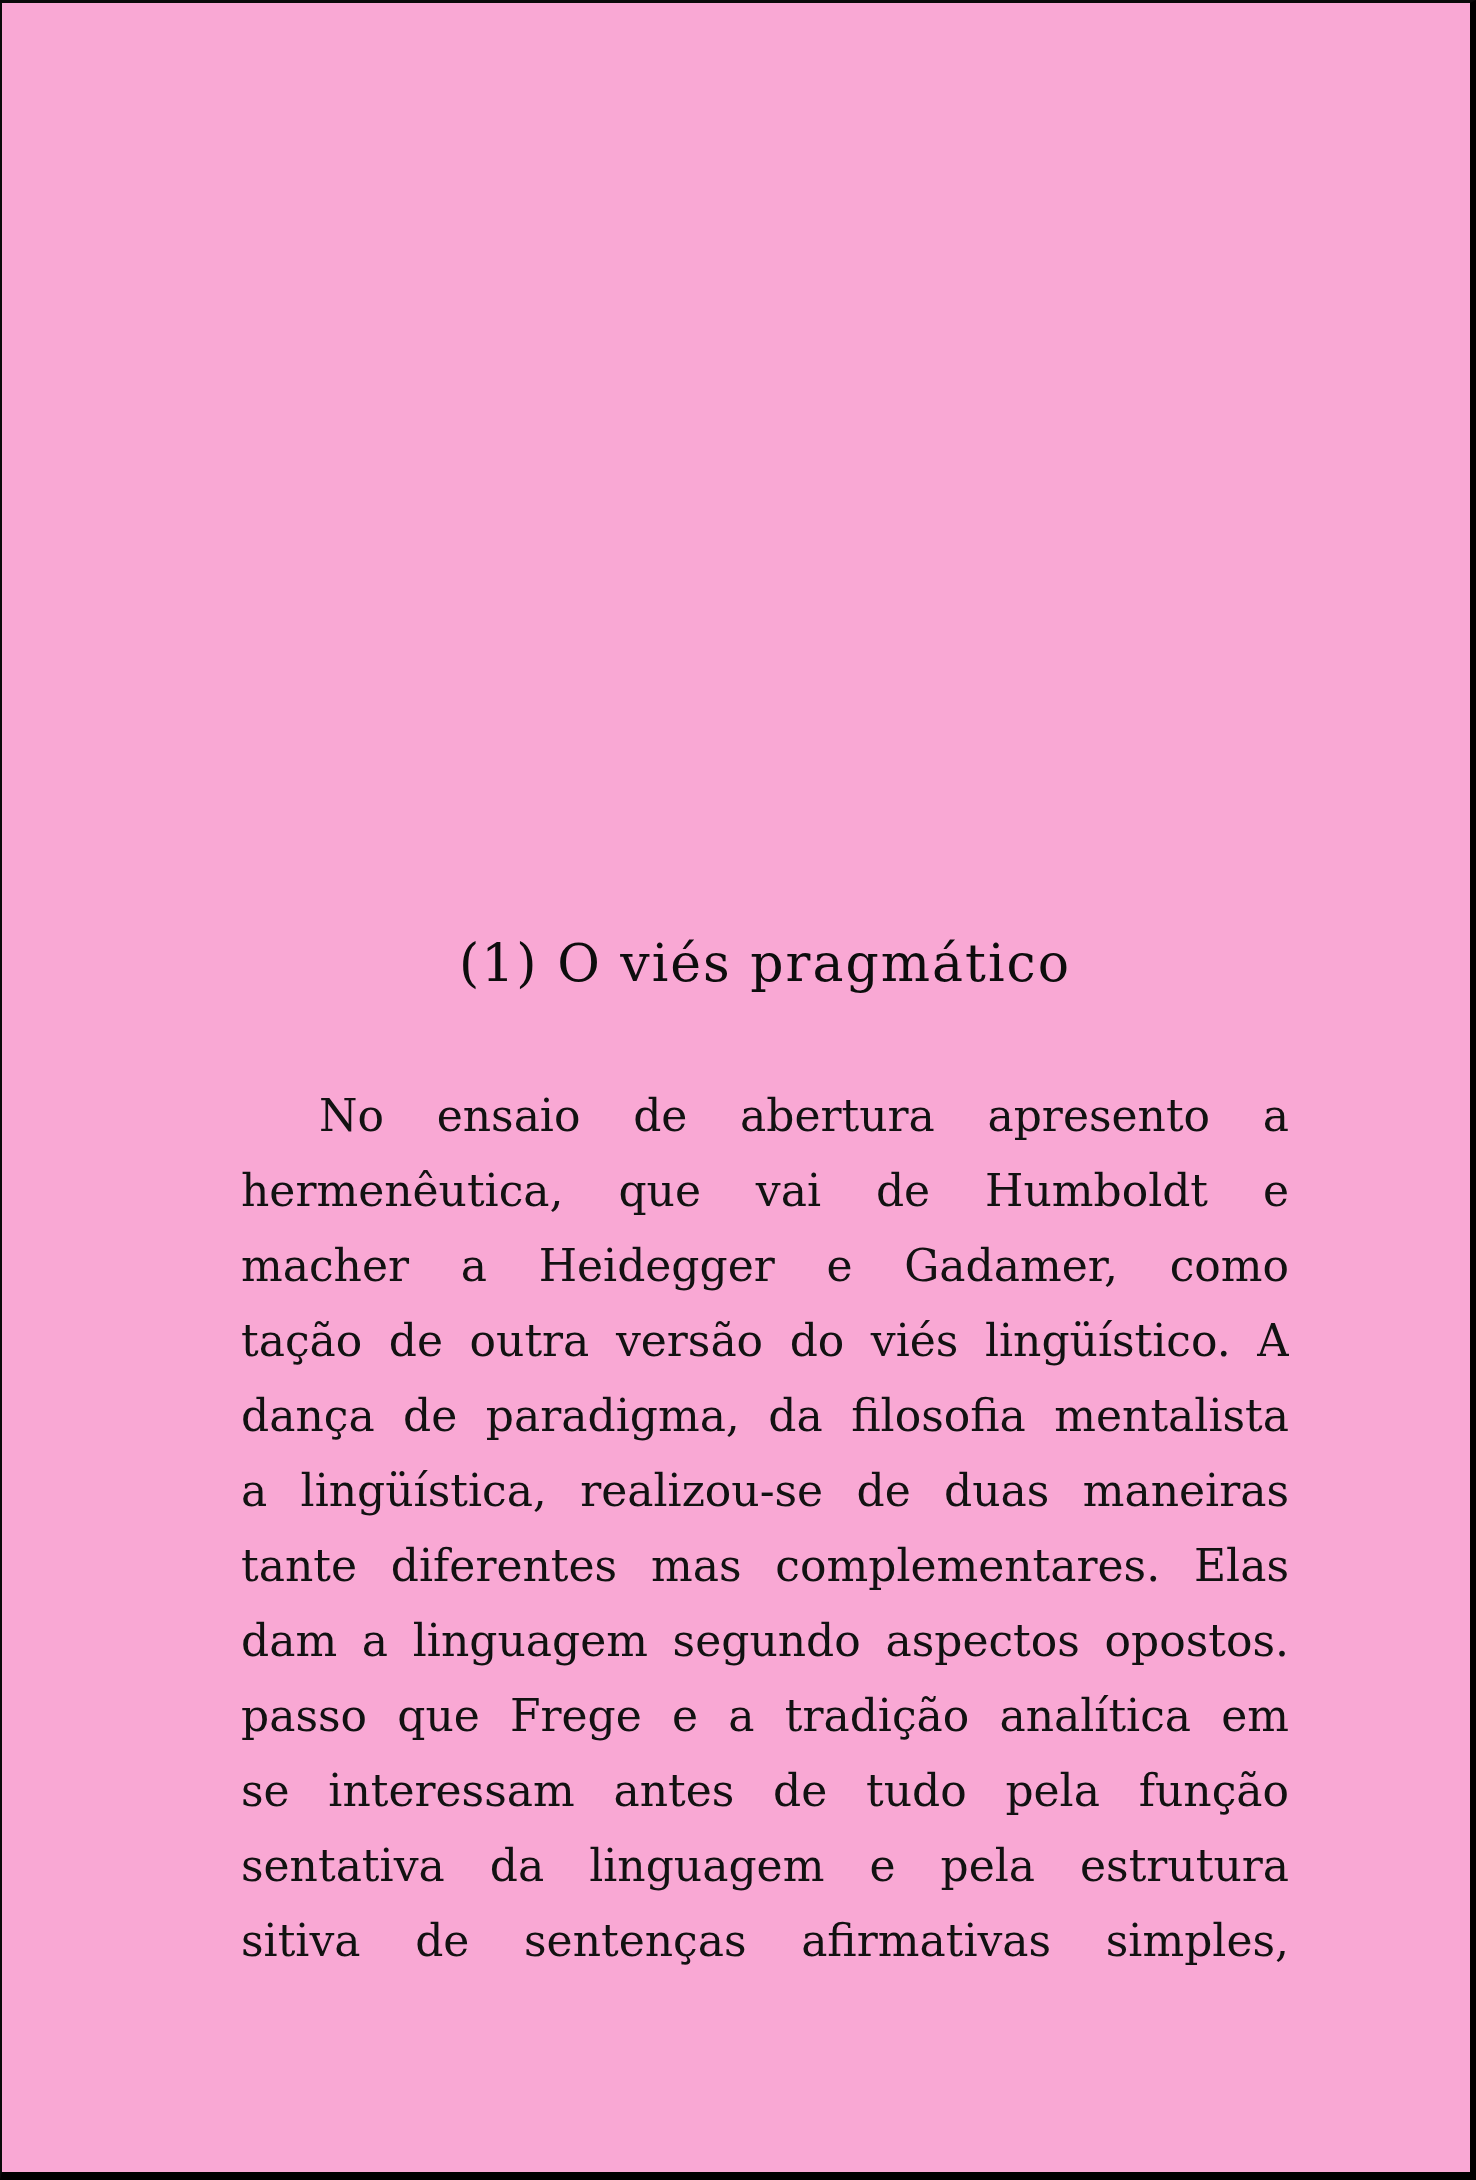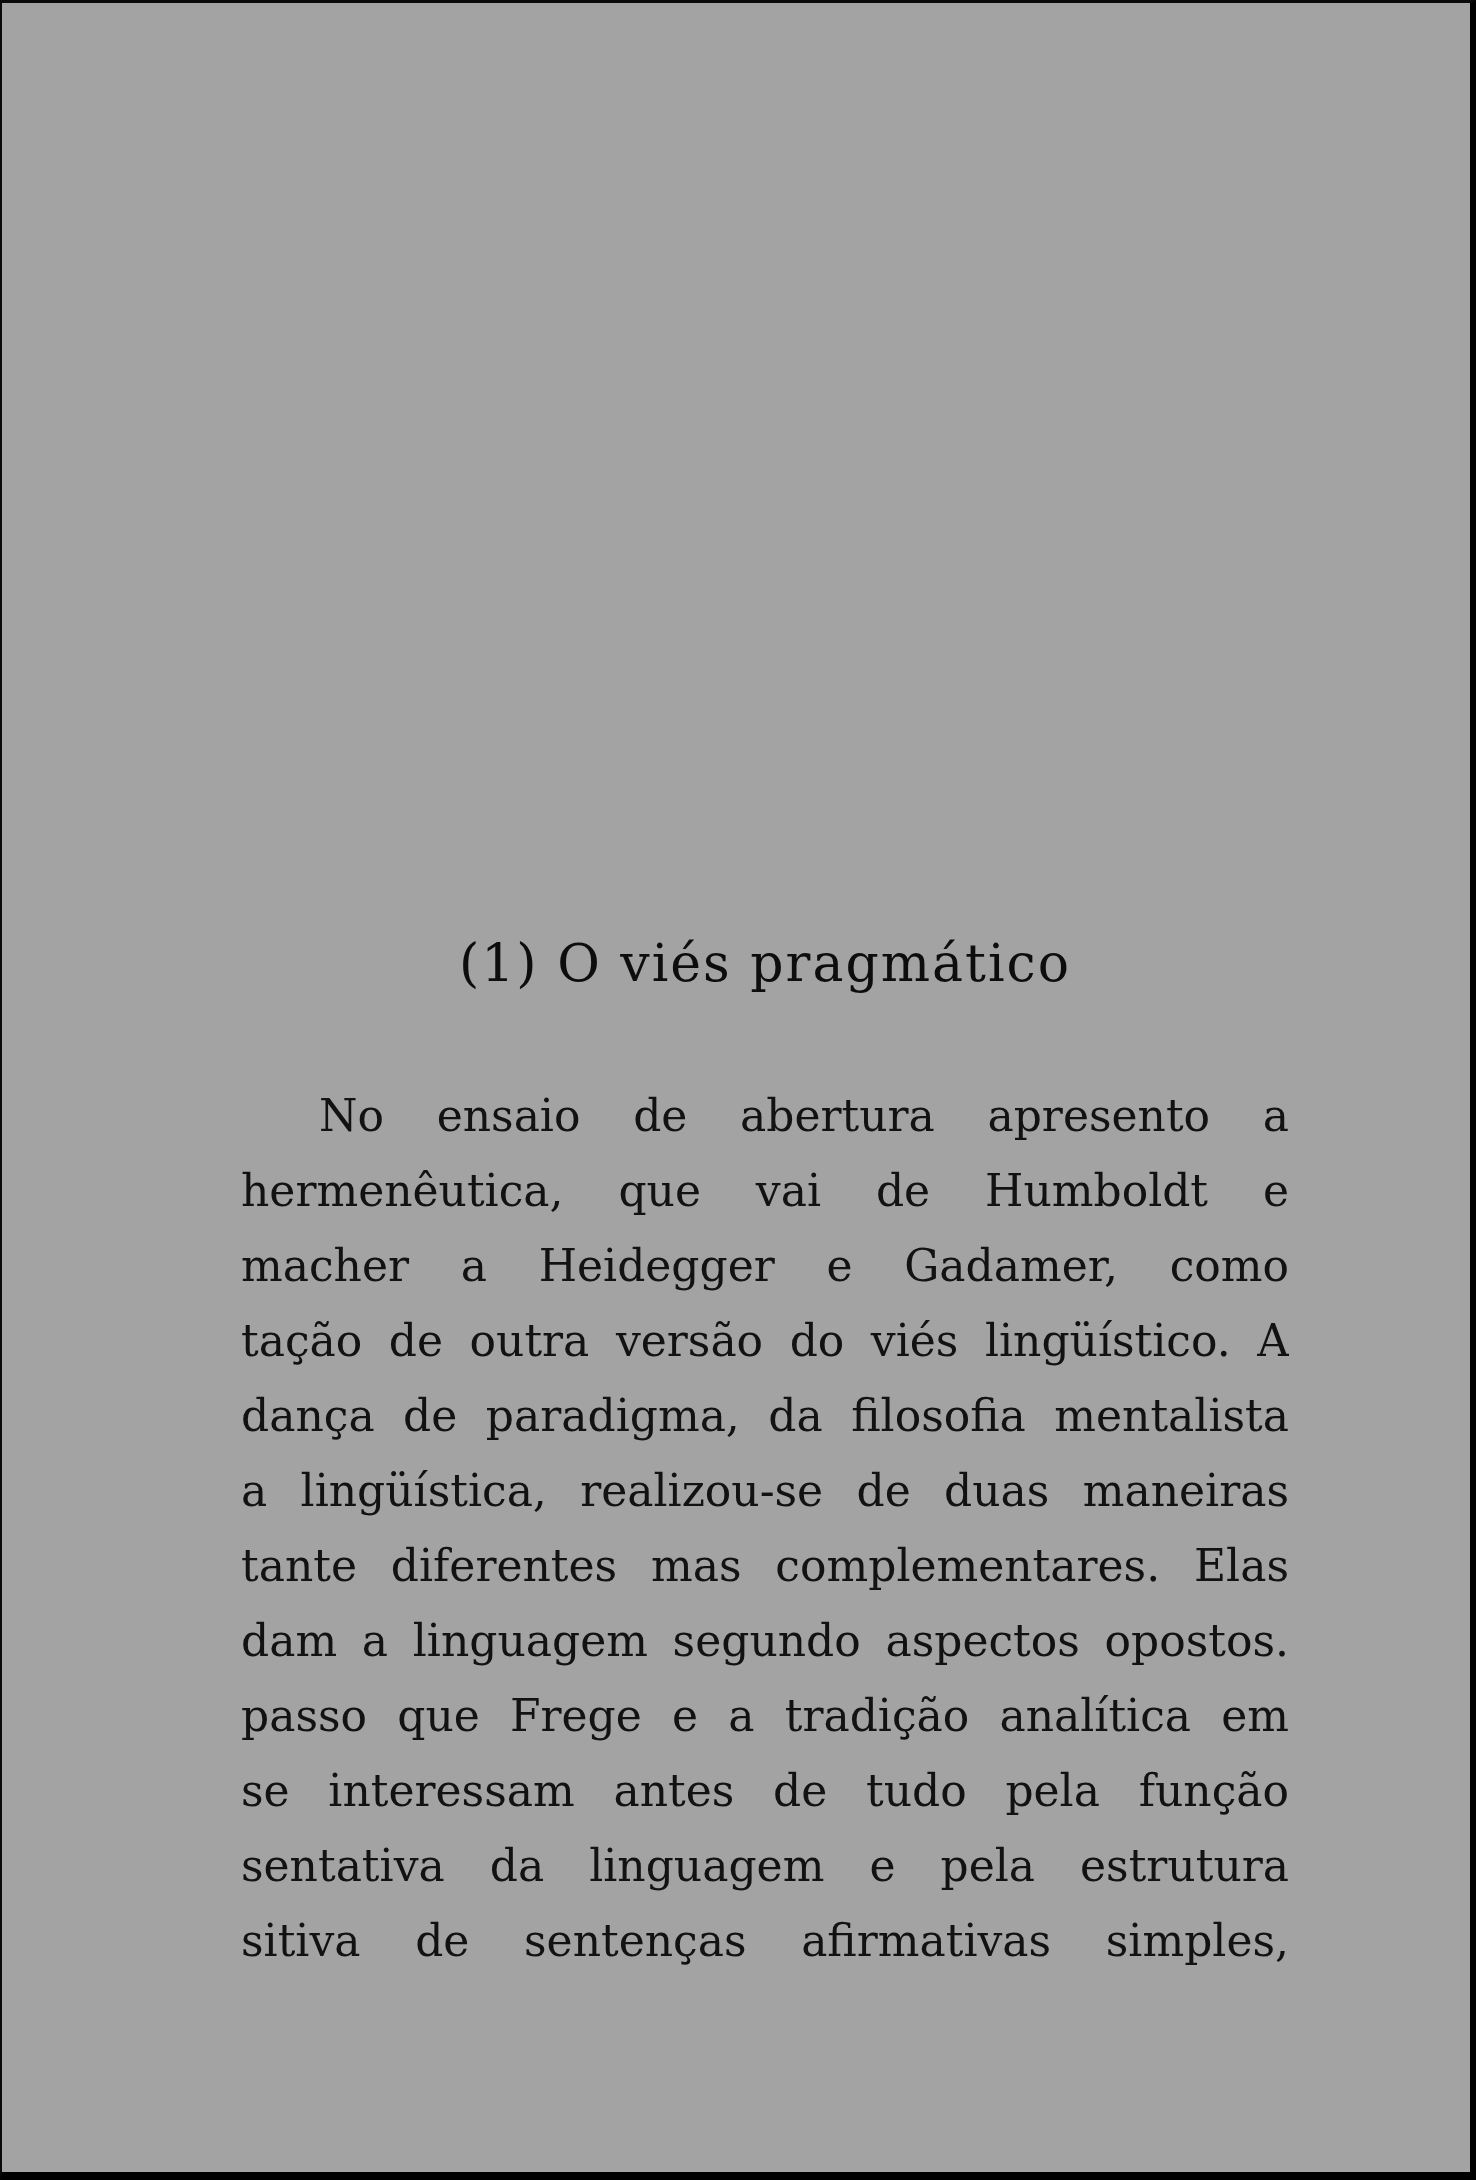--- a/index.html
+++ b/index.html
@@ -5,21 +5,21 @@
   html, body {
     margin: 0;
     padding: 0;
     background: #ffffff;
   }
   .page {
     position: relative;
     width: 1476px;
     height: 2180px;
     box-sizing: border-box;
-    background: #a3a3a3;
+    background: #f9a8d4;
     border-top: 3px solid #0a0a0a;
     border-left: 2px solid #0a0a0a;
     border-right: 6px solid #000000;
     border-bottom: 8px solid #000000;
     overflow: hidden;
     font-family: "DejaVu Serif", "Liberation Serif", serif;
     color: #111111;
   }
   .heading {
     position: absolute;

